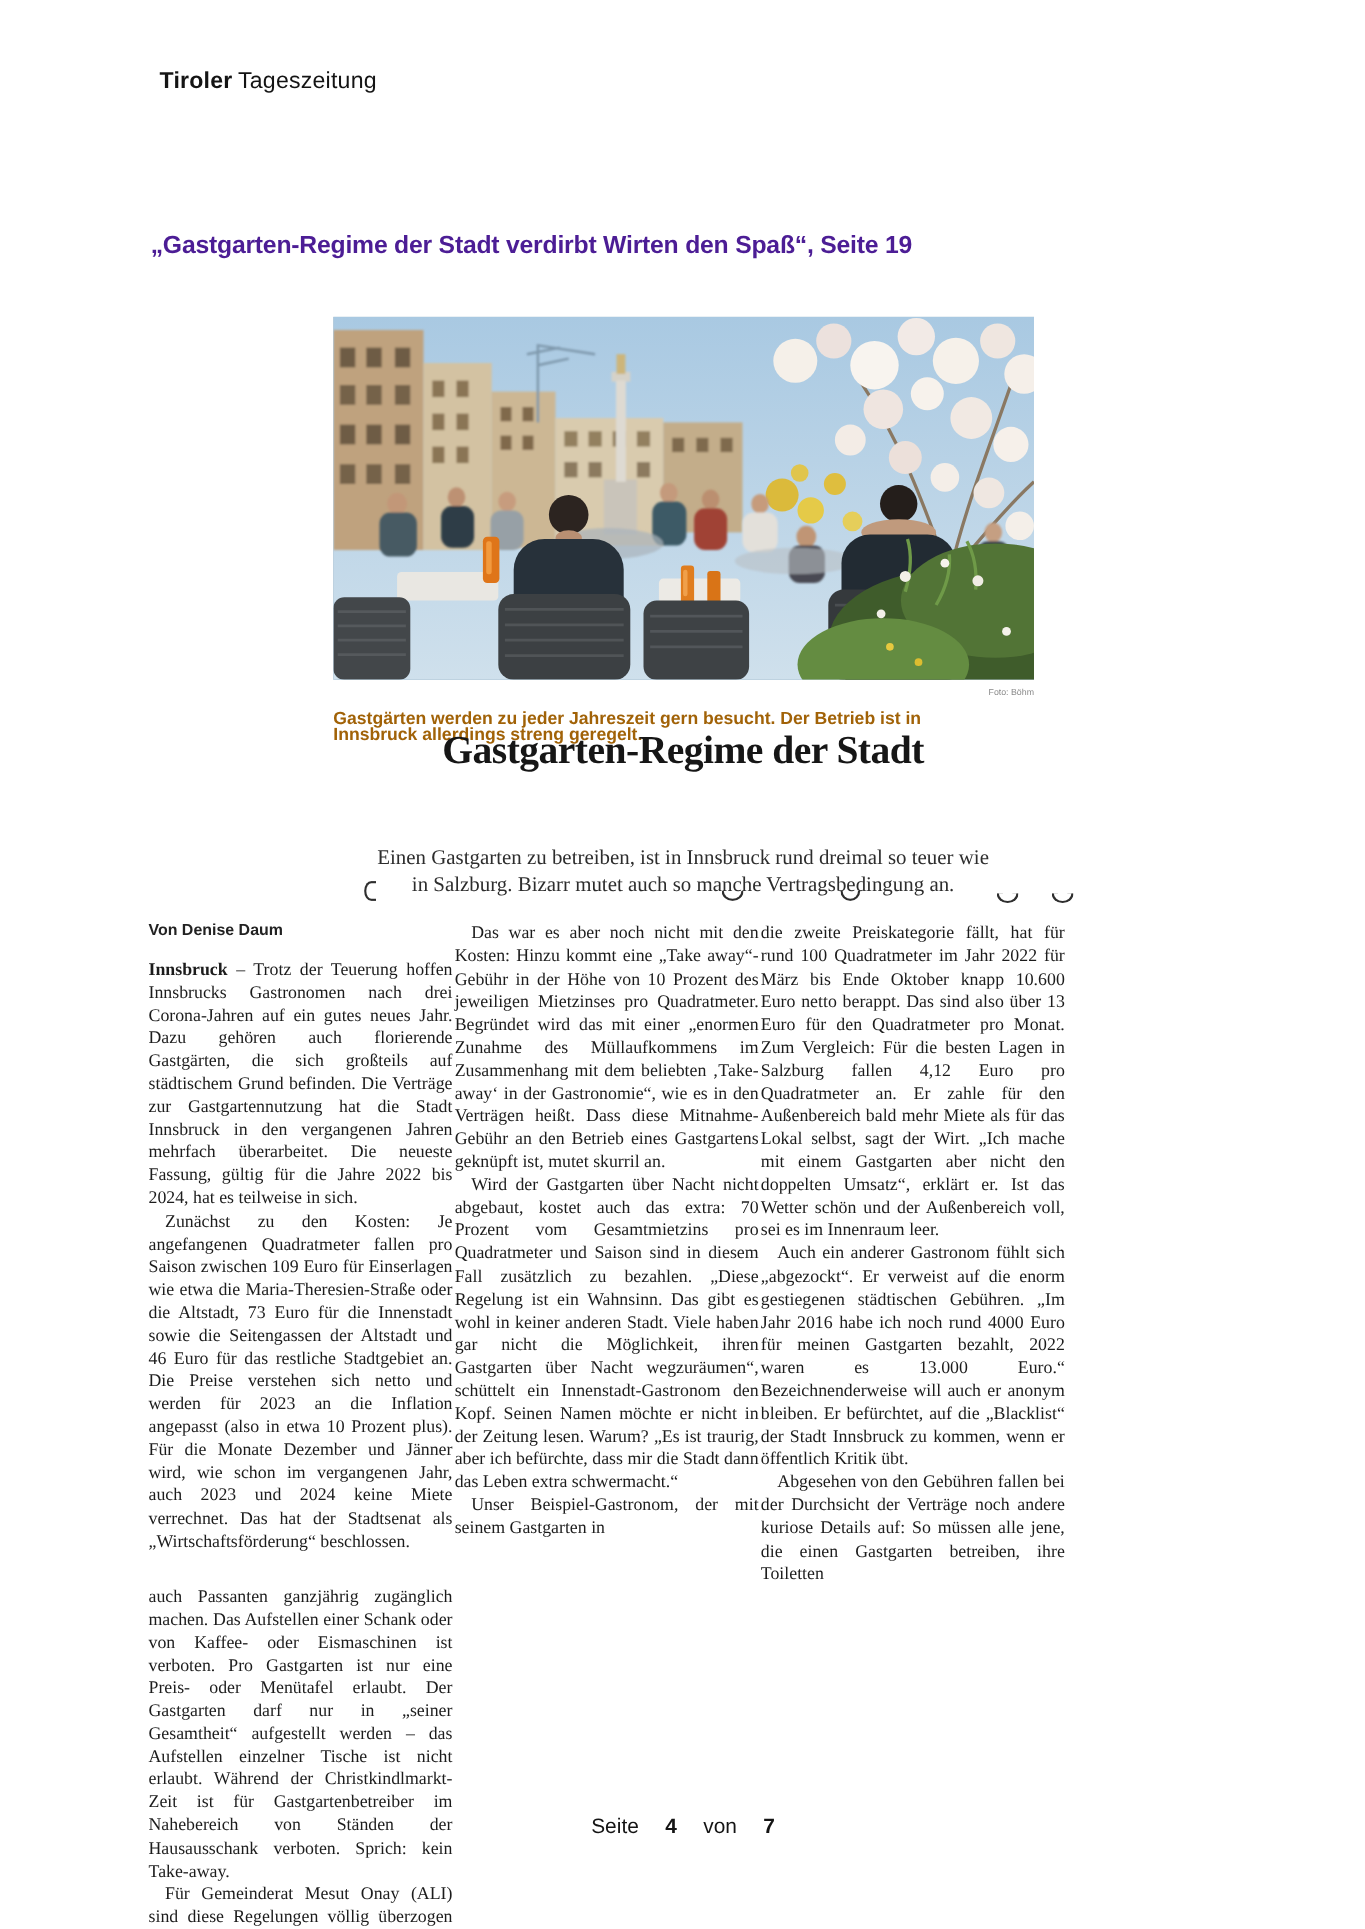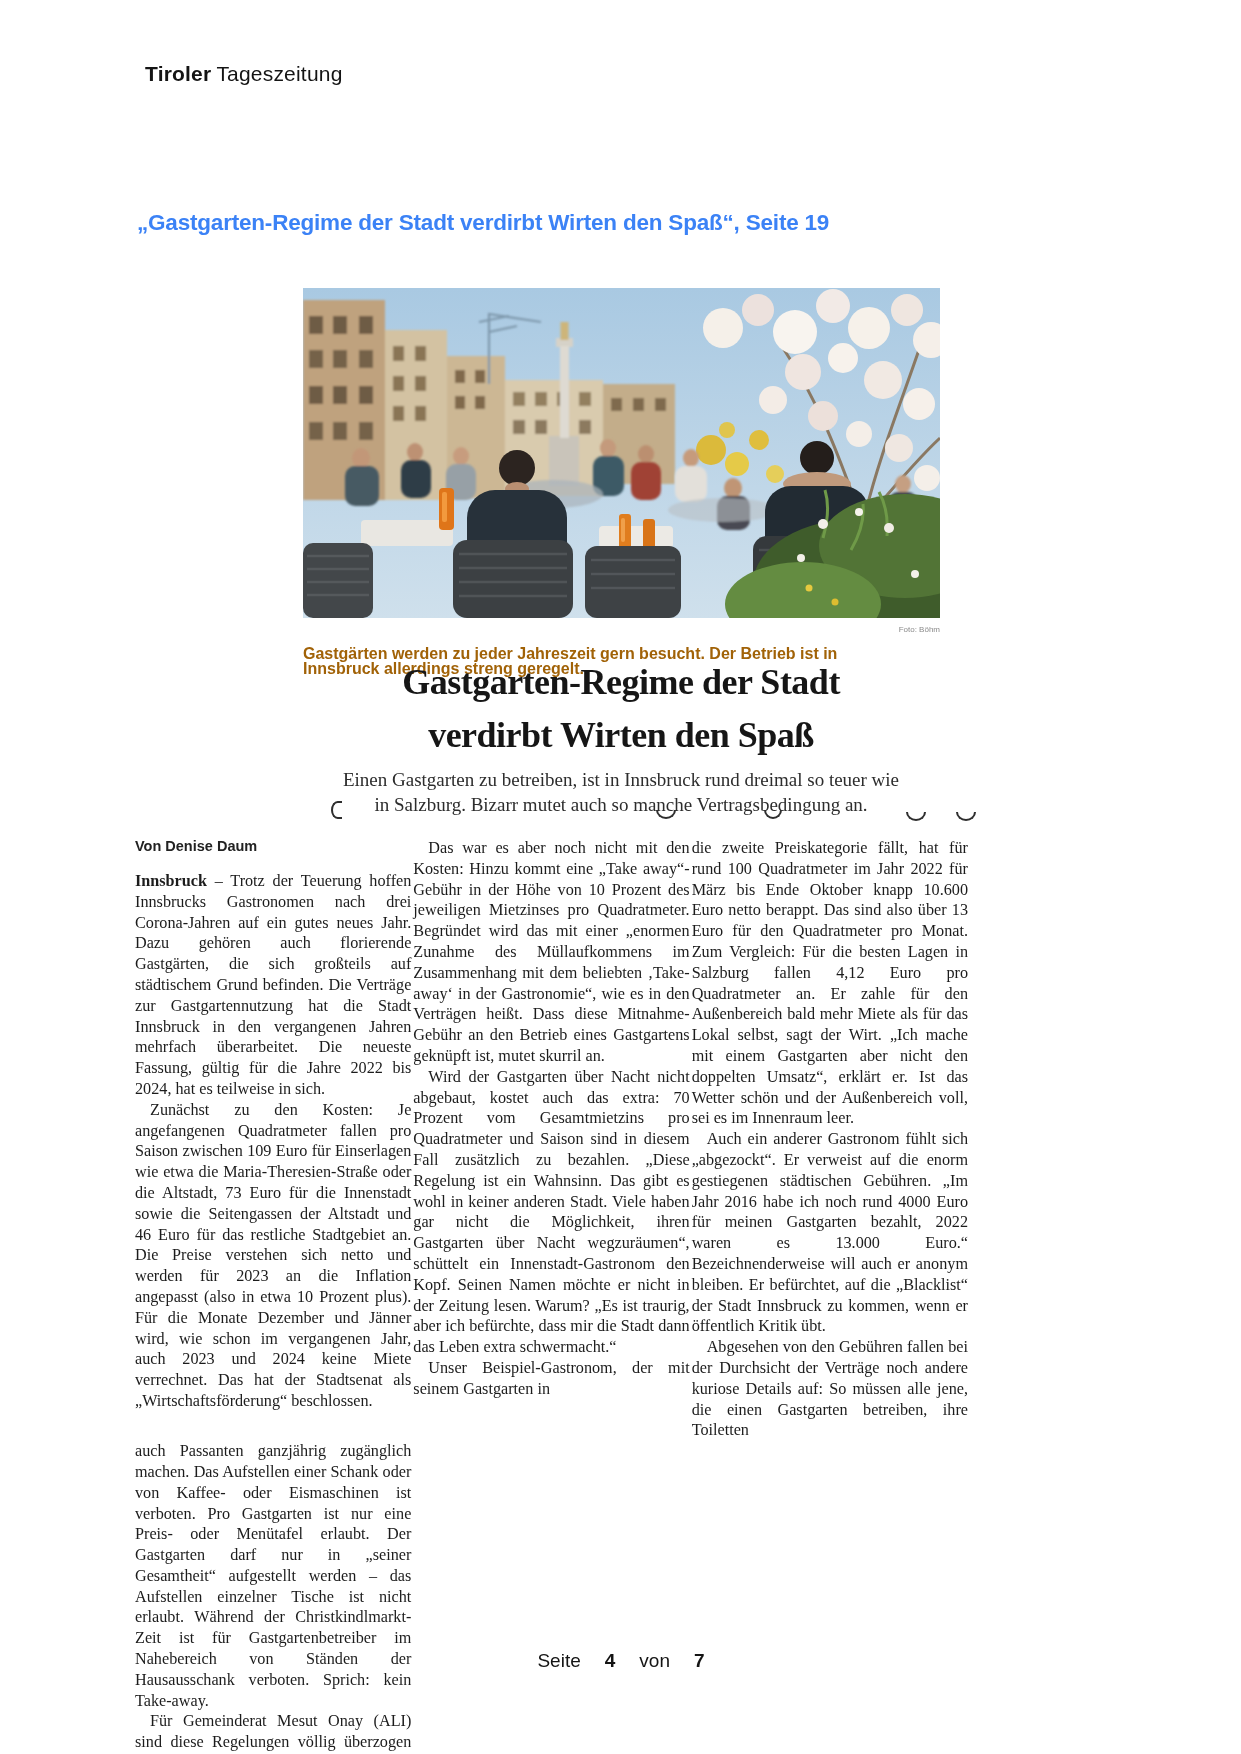--- a/index.html
+++ b/index.html
@@ -16,21 +16,21 @@
     position:absolute;left:133px;top:62px;
     font-family:"Liberation Sans","DejaVu Sans",sans-serif;
     font-size:21px;color:#141414;letter-spacing:0.2px;
   }
   .masthead .brand-bold{font-weight:bold;margin-right:5px;margin-left:12px;}
 
   
   .teaser{
     position:absolute;left:137px;top:210px;width:980px;
     font-family:"Liberation Sans","DejaVu Sans",sans-serif;
-    font-weight:bold;font-size:22.5px;color:#3b82f6;
+    font-weight:bold;font-size:22.5px;color:#4c1d95;
     letter-spacing:-0.2px;white-space:nowrap;
   }
 
   
   .photo{
     position:absolute;left:303px;top:288px;width:637px;height:330px;
     overflow:hidden;background:#9db8cc;
   }
   .photo svg{display:block;}
 
@@ -268,21 +268,20 @@
   </svg>
 </div>
 
 <div class="caption-row">
   <div class="caption">Gastgärten werden zu jeder Jahreszeit gern besucht. Der Betrieb ist in Innsbruck allerdings streng geregelt.</div>
   <div class="credit">Foto: Böhm</div>
 </div>
 
 <div class="centerblock headline">
   <div>Gastgarten-Regime der Stadt</div>
-  <div>verdirbt Wirten den Spaß</div>
 </div>
 
 <div class="centerblock subhead">
   <div>Einen Gastgarten zu betreiben, ist in Innsbruck rund dreimal so teuer wie</div>
   <div>in Salzburg. Bizarr mutet auch so manche Vertragsbedingung an.</div>
 </div>
 
 <span class="artifact cshape" style="left:331px;top:801px;"></span>
 <span class="artifact" style="left:656px;top:810px;width:16px;"></span>
 <span class="artifact" style="left:764px;top:810px;width:14px;"></span>

